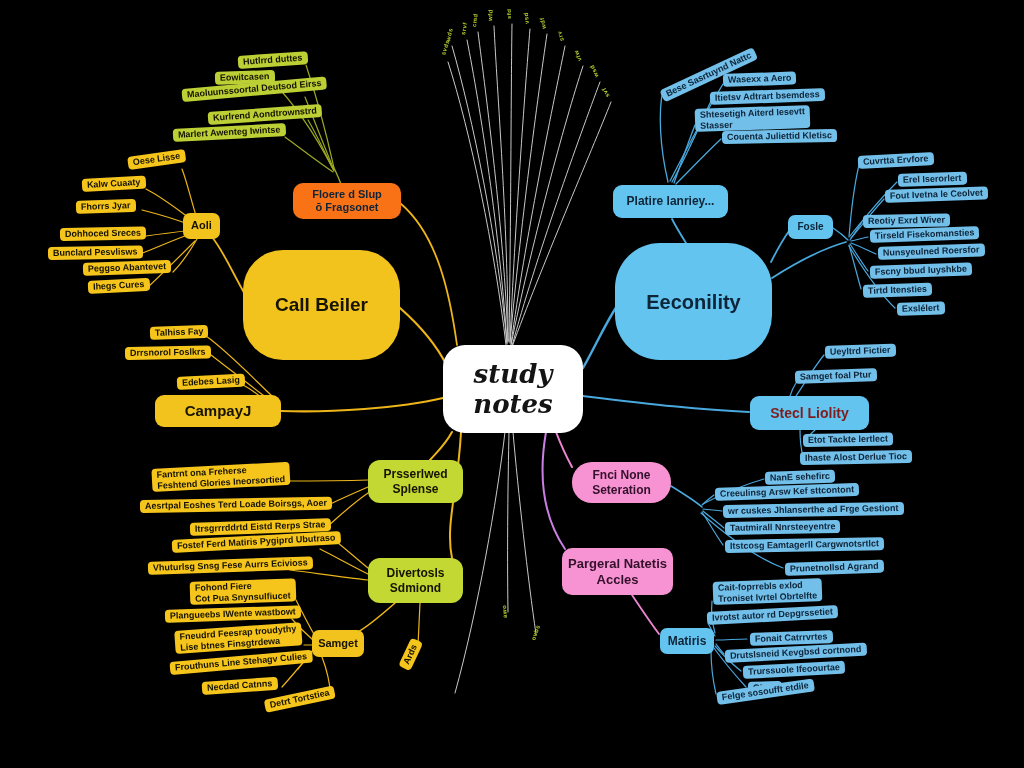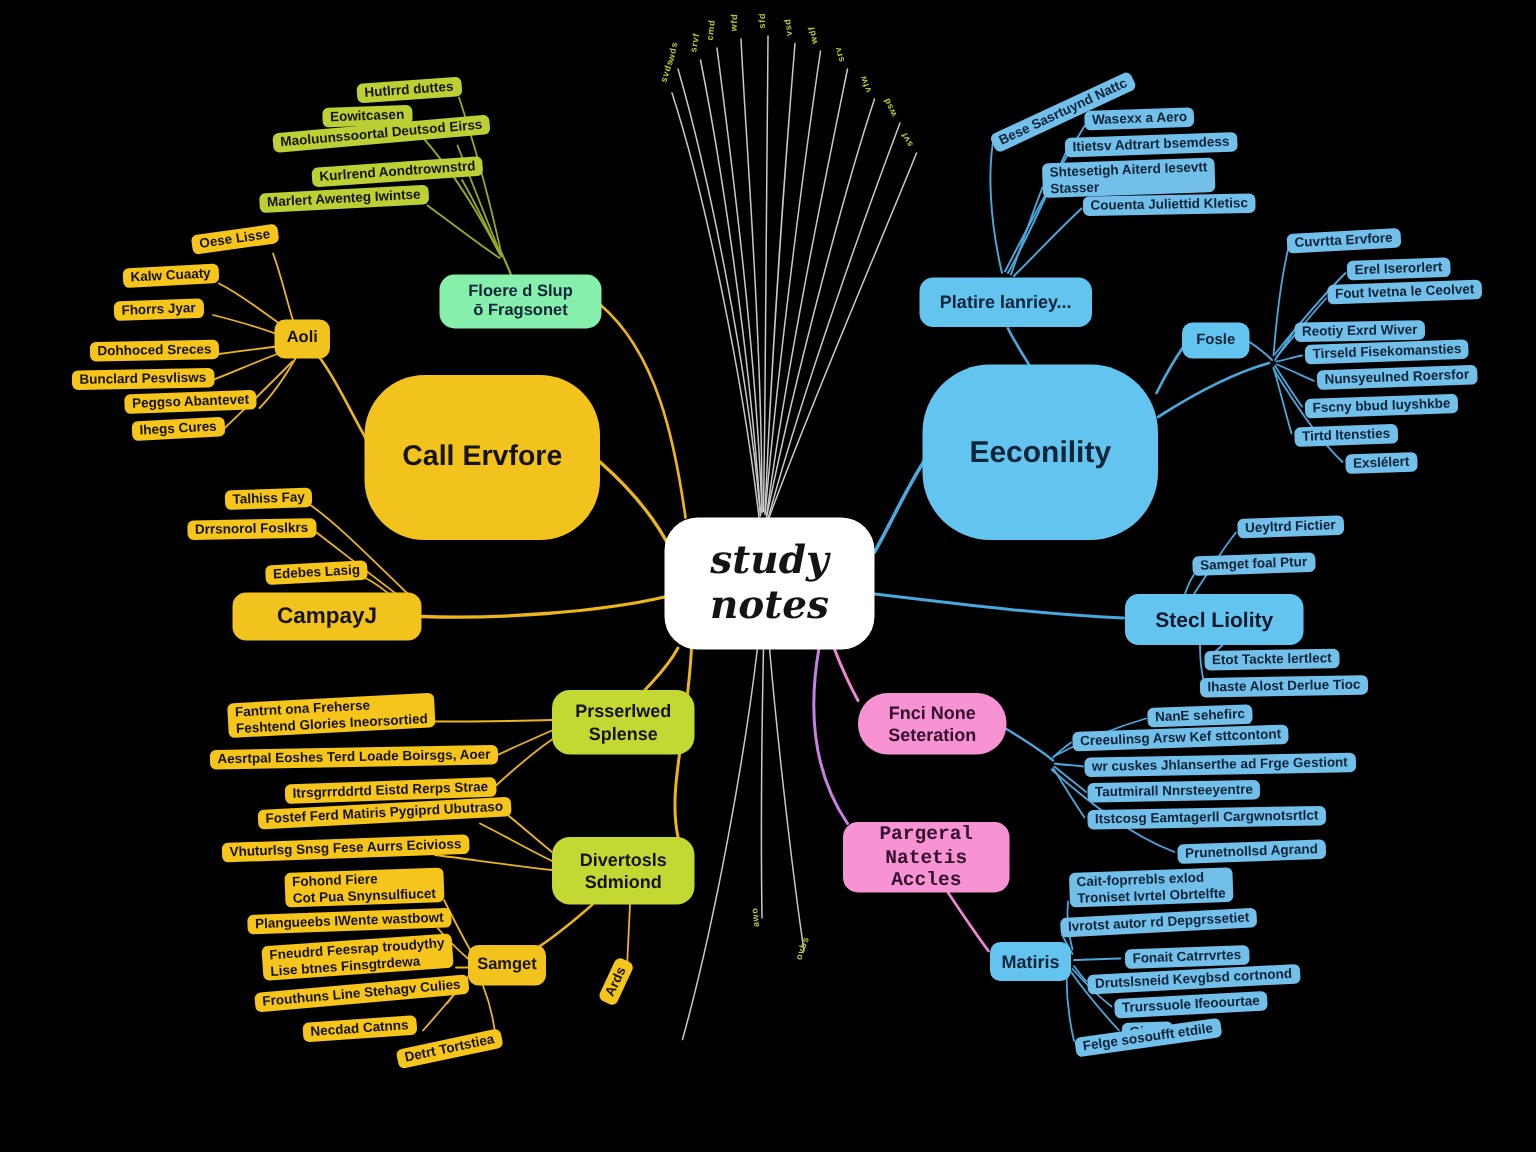--- a/index.html
+++ b/index.html
@@ -112,34 +112,34 @@
       <path d="M511,344 C525,240 552,110 565,46" stroke="#c9c9c9" stroke-width="1" fill="none" stroke-linecap="round"></path>
       <path d="M511,345 C530,250 565,120 583,66" stroke="#c9c9c9" stroke-width="1" fill="none" stroke-linecap="round"></path>
       <path d="M512,346 C535,260 580,135 600,82" stroke="#c9c9c9" stroke-width="1" fill="none" stroke-linecap="round"></path>
       <path d="M512,347 C540,270 592,150 611,102" stroke="#c9c9c9" stroke-width="1" fill="none" stroke-linecap="round"></path>
       <path d="M505,432 C497,500 478,610 455,693" stroke="#c9c9c9" stroke-width="1" fill="none" stroke-linecap="round"></path>
       <path d="M509,432 C508,480 507,545 508,612" stroke="#c9c9c9" stroke-width="1" fill="none" stroke-linecap="round"></path>
       <path d="M513,432 C518,490 528,580 536,634" stroke="#c9c9c9" stroke-width="1" fill="none" stroke-linecap="round"></path>
     </svg>
   <div id="center-node" style="left: 443px; top: 345px; width: 140px; height: 88px; font-size: 26px;">study
 notes</div>
-<div class="node" style="left: 243px; top: 250px; width: 157px; height: 110px; font-size: 19px; border-radius: 40px; background: rgb(242, 195, 28); color: rgb(22, 19, 0);">Call Ervfore</div>
+<div class="node" style="left: 243px; top: 250px; width: 157px; height: 110px; font-size: 19px; border-radius: 40px; background: rgb(242, 195, 28); color: rgb(22, 19, 0);">Call Beiler</div>
     <div class="node" style="left: 615px; top: 243px; width: 157px; height: 117px; font-size: 20px; border-radius: 45px; background: rgb(99, 196, 239); color: rgb(14, 36, 56);">Eeconility</div>
-    <div class="node" style="left: 293px; top: 183px; width: 108px; height: 36px; font-size: 11px; border-radius: 10px; background: #86efac; color: rgb(14, 36, 56);">Floere d Slup
+    <div class="node" style="left: 293px; top: 183px; width: 108px; height: 36px; font-size: 11px; border-radius: 10px; background: #f97316; color: rgb(14, 36, 56);">Floere d Slup
 ō Fragsonet</div>
     <div class="node" style="left: 613px; top: 185px; width: 115px; height: 33px; font-size: 12px; border-radius: 9px; background: rgb(99, 196, 239); color: rgb(14, 36, 56);">Platire lanriey...</div>
     <div class="node" style="left: 368px; top: 460px; width: 95px; height: 43px; font-size: 12px; border-radius: 12px; background: rgb(195, 216, 50); color: rgb(22, 19, 0);">Prsserlwed
 Splense</div>
     <div class="node" style="left: 155px; top: 395px; width: 126px; height: 32px; font-size: 15px; border-radius: 9px; background: rgb(242, 195, 28); color: rgb(22, 19, 0);">CampayJ</div>
     <div class="node" style="left: 368px; top: 558px; width: 95px; height: 45px; font-size: 12px; border-radius: 12px; background: rgb(195, 216, 50); color: rgb(22, 19, 0);">Divertosls
 Sdmiond</div>
-    <div class="node" style="left: 750px; top: 396px; width: 119px; height: 34px; font-size: 14px; border-radius: 9px; background: rgb(99, 196, 239); color: #0f172a;">Stecl Liolity</div>
+    <div class="node" style="left: 750px; top: 396px; width: 119px; height: 34px; font-size: 14px; border-radius: 9px; background: rgb(99, 196, 239); color: #7f1d1d;">Stecl Liolity</div>
     <div class="node" style="left: 572px; top: 462px; width: 99px; height: 41px; font-size: 12px; border-radius: 20px; background: rgb(247, 147, 210); color: rgb(51, 16, 43);">Fnci None
 Seteration</div>
-    <div class="node" style="left: 562px; top: 548px; width: 111px; height: 47px; font-size: 13px; border-radius: 10px; background: rgb(247, 147, 210); color: rgb(51, 16, 43); font-family: Liberation Mono, monospace;">Pargeral Natetis
+    <div class="node" style="left: 562px; top: 548px; width: 111px; height: 47px; font-size: 13px; border-radius: 10px; background: rgb(247, 147, 210); color: rgb(51, 16, 43);">Pargeral Natetis
 Accles</div>
     <div class="node" style="left: 660px; top: 628px; width: 54px; height: 26px; font-size: 12px; border-radius: 7px; background: rgb(99, 196, 239); color: rgb(14, 36, 56);">Matiris</div>
     <div class="node" style="left: 788px; top: 215px; width: 45px; height: 24px; font-size: 10px; border-radius: 7px; background: rgb(99, 196, 239); color: rgb(14, 36, 56);">Fosle</div>
     <div class="node" style="left: 183px; top: 213px; width: 37px; height: 26px; font-size: 11px; border-radius: 7px; background: rgb(242, 195, 28); color: rgb(22, 19, 0);">Aoli</div>
     <div class="node" style="left: 312px; top: 630px; width: 52px; height: 27px; font-size: 11px; border-radius: 7px; background: rgb(242, 195, 28); color: rgb(22, 19, 0);">Samget</div>
     <div class="tag" style="left: 238px; top: 56px; background: rgb(188, 207, 53); color: rgb(22, 19, 0); transform: rotate(-4deg);">Hutlrrd duttes</div>
     <div class="tag" style="left: 215px; top: 72px; background: rgb(188, 207, 53); color: rgb(22, 19, 0); transform: rotate(-2deg);">Eowitcasen</div>
     <div class="tag" style="left: 182px; top: 89px; background: rgb(188, 207, 53); color: rgb(22, 19, 0); transform: rotate(-5deg);">Maoluunssoortal Deutsod Eirss</div>
     <div class="tag" style="left: 208px; top: 112px; background: rgb(188, 207, 53); color: rgb(22, 19, 0); transform: rotate(-4deg);">Kurlrend Aondtrownstrd</div>
     <div class="tag" style="left: 173px; top: 129px; background: rgb(188, 207, 53); color: rgb(22, 19, 0); transform: rotate(-3deg);">Marlert Awenteg Iwintse</div>

